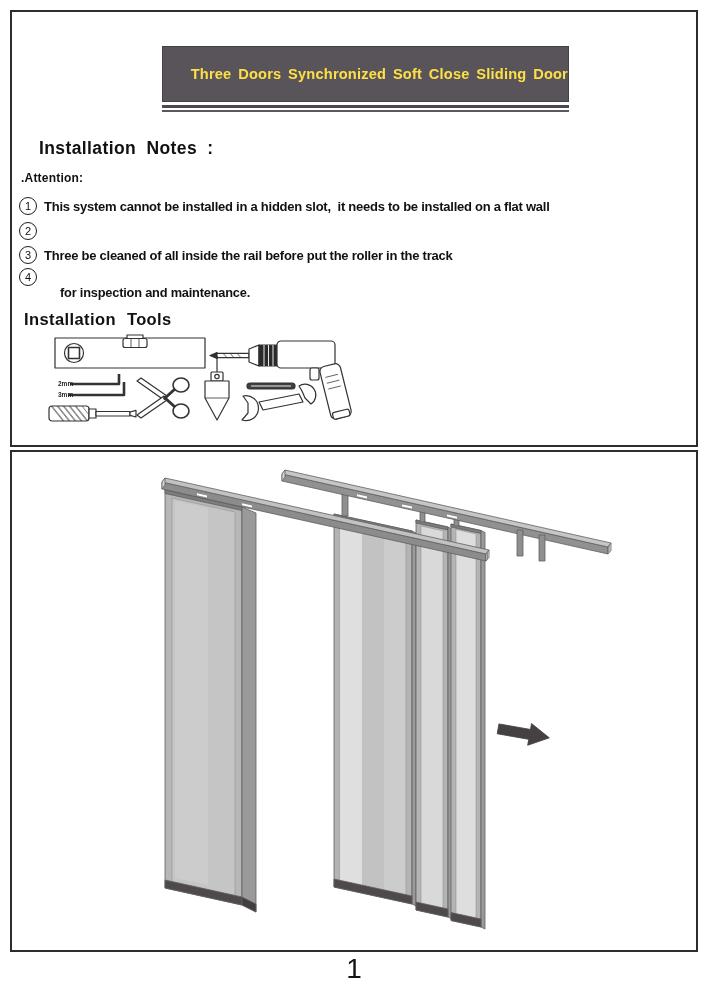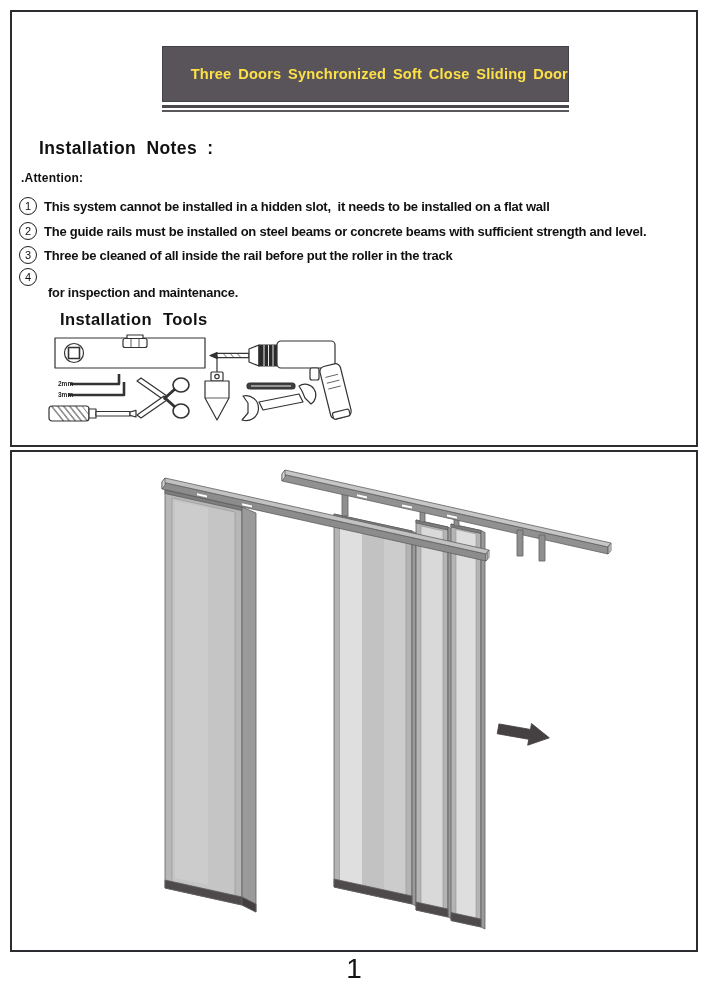--- a/index.html
+++ b/index.html
@@ -22,21 +22,21 @@
   .title-underline-b{position:absolute;left:150px;top:98px;width:407px;height:1.5px;background:#5b585d;}
   .notes-heading{position:absolute;left:27px;top:126px;font-size:17.5px;font-weight:bold;letter-spacing:.4px;word-spacing:5px;}
   .attention{position:absolute;left:9px;top:159px;font-size:12px;font-weight:bold;letter-spacing:.2px;}
   .note-row{position:absolute;left:7px;display:flex;align-items:center;gap:7px;}
   .cnum{
     width:16px;height:16px;border:1.2px solid #1d1d1d;border-radius:50%;
     font-size:11px;line-height:16px;text-align:center;font-weight:400;flex:0 0 16px;
   }
   .note-text{font-weight:bold;font-size:13px;letter-spacing:-0.25px;white-space:pre;}
   .note-cont{position:absolute;left:36px;font-weight:bold;font-size:12.8px;letter-spacing:-0.2px;}
-  .tools-heading{position:absolute;left:12px;top:298px;font-size:16.5px;font-weight:bold;letter-spacing:.4px;word-spacing:6px;margin-left:36px;}
+  .tools-heading{position:absolute;left:12px;top:298px;font-size:16.5px;font-weight:bold;letter-spacing:.4px;word-spacing:6px;}
   .tools-svg{position:absolute;left:35px;top:322px;}
   .diagram-svg{position:absolute;left:0;top:0;}
   .page-number{position:absolute;left:0;top:953px;width:708px;text-align:center;font-size:28px;font-weight:400;color:#141414;}
 </style>
 </head>
 <body>
 
 <div>
 
   <div class="box box-top">
@@ -49,30 +49,29 @@
 
     <div class="notes-heading">Installation Notes :</div>
     <div class="attention">.Attention:</div>
 
     <div class="note-row" style="top:185px;">
       <span class="cnum">1</span>
       <span class="note-text">This system cannot be installed in a hidden slot,  it needs to be installed on a flat wall</span>
     </div>
     <div class="note-row" style="top:210px;">
       <span class="cnum">2</span>
-      <span class="note-text">The guide rails must be installed on steel beams or concrete beams with sufficient strength and level.</span>
     </div>
     <div class="note-row" style="top:234px;">
       <span class="cnum">3</span>
       <span class="note-text">Three be cleaned of all inside the rail before put the roller in the track</span>
     </div>
     <div class="note-row" style="top:256px;">
       <span class="cnum">4</span>
     </div>
-    <div class="note-cont" style="top:273px;">for inspection and maintenance.</div>
+    <div class="note-cont" style="top:273px;margin-left:12px;">for inspection and maintenance.</div>
 
     <div class="tools-heading">Installation Tools</div>
 
     <svg class="tools-svg" width="330" height="104" viewBox="0 0 330 104">
       <g fill="#ffffff" stroke="#333333" stroke-width="1.2" stroke-linejoin="round">
 
         <g>
           <rect x="8" y="4" width="150" height="30"></rect>
           <rect x="80" y="1" width="16" height="3.5"></rect>
           <rect x="76" y="4.5" width="24" height="9" rx="2"></rect>

